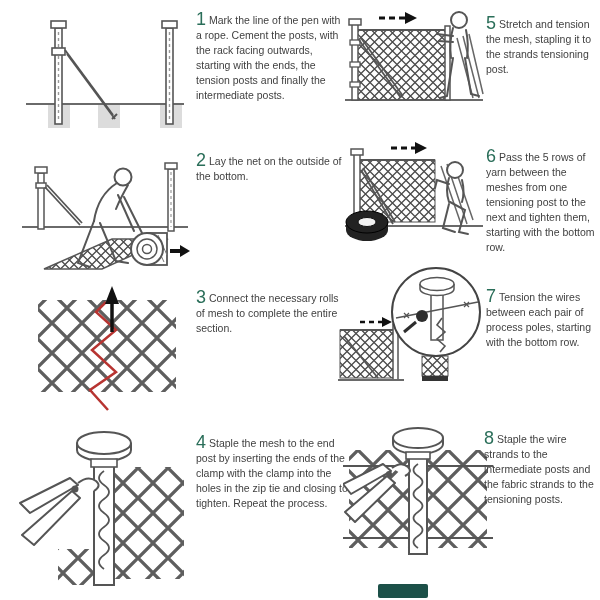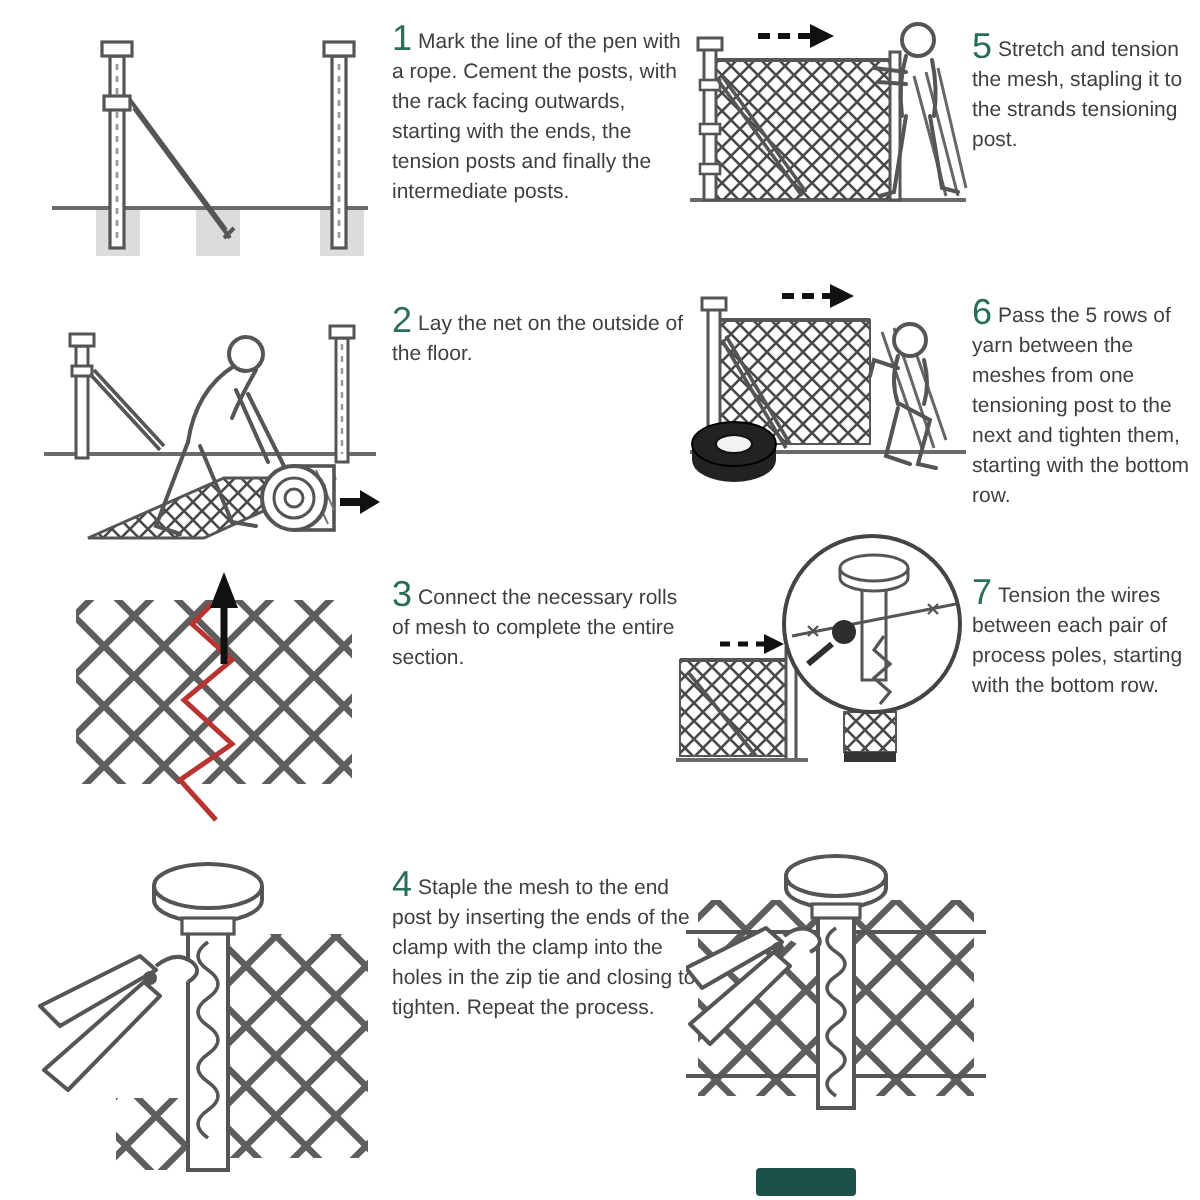--- a/index.html
+++ b/index.html
@@ -90,21 +90,21 @@
         <path d="M74,78 L58,120 L70,124"></path>
         <path d="M80,80 L96,118 L108,120"></path>
       </g>
       <g>
         <line x1="150" y1="108" x2="160" y2="108" stroke="#111" stroke-width="4"></line>
         <polygon points="160,102 160,114 170,108" fill="#111"></polygon>
       </g>
     </svg>
   </div>
   <div class="step-text" style="left:196px;top:153px;width:152px">
-    <span class="step-num">2</span><span>Lay the net on the outside of the floor.</span>
+    <span class="step-num">2</span><span>Lay the net on the outside of the bottom.</span>
   </div>
 
   <div class="illus" style="left:22px;top:278px">
     <svg width="168" height="142" viewBox="0 0 168 142">
       <rect x="16" y="22" width="138" height="92" fill="url(#meshBig)"></rect>
       <polyline points="86,132 68,112 94,94 70,72 94,52 74,34 84,24" fill="none" stroke="#b73431" stroke-width="2.5"></polyline>
       <g>
         <line x1="90" y1="54" x2="90" y2="24" stroke="#111" stroke-width="3.5"></line>
         <polygon points="83,26 97,26 90,8" fill="#111"></polygon>
       </g>
@@ -259,16 +259,19 @@
         <path d="M75,44 q-9,6 0,12 q9,6 0,12 q-9,6 0,12 q9,6 0,12 q-9,6 0,12 q9,6 0,12 q-9,6 0,12" fill="none" stroke="#555" stroke-width="1.8"></path>
       </g>
       <g stroke="#555" stroke-width="2" stroke-linejoin="round">
         <polygon points="0,64 40,44 48,51 8,74" fill="#fff"></polygon>
         <polygon points="2,92 44,56 52,63 12,102" fill="#fff"></polygon>
         <path d="M49,48 q9,-7 16,-1 q5,5 -3,9" fill="#fff"></path>
         <circle cx="46" cy="54" r="3" fill="#555" stroke="none"></circle>
       </g>
     </svg>
   </div>
+  <div class="step-text" style="left:484px;top:431px;width:114px">
+    <span class="step-num">8</span><span>Staple the wire strands to the intermediate posts and the fabric strands to the tensioning posts.</span>
+  </div>
 
   <div id="green-bar"></div>
 
 </div>
 
 </body></html>

